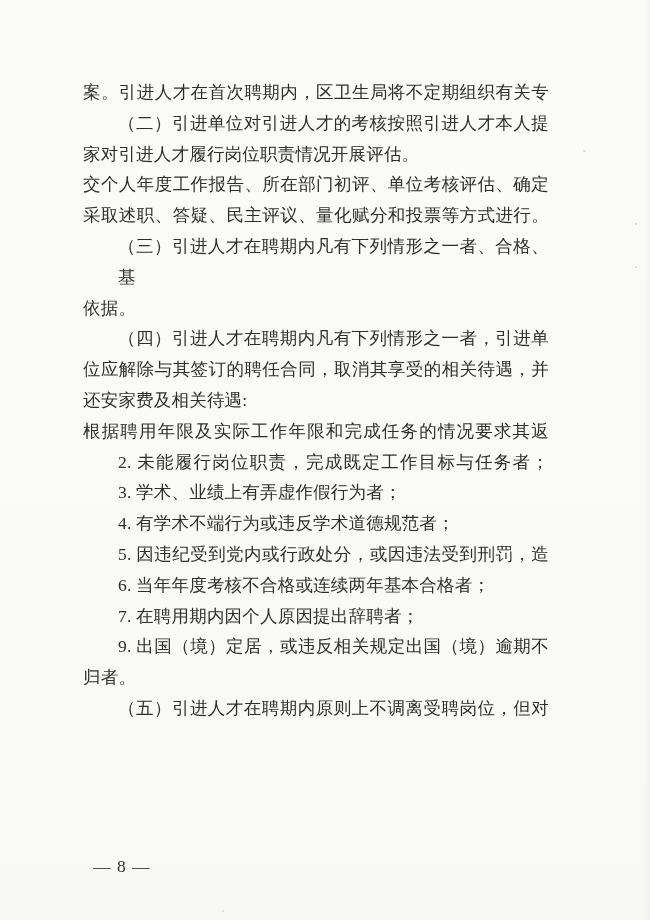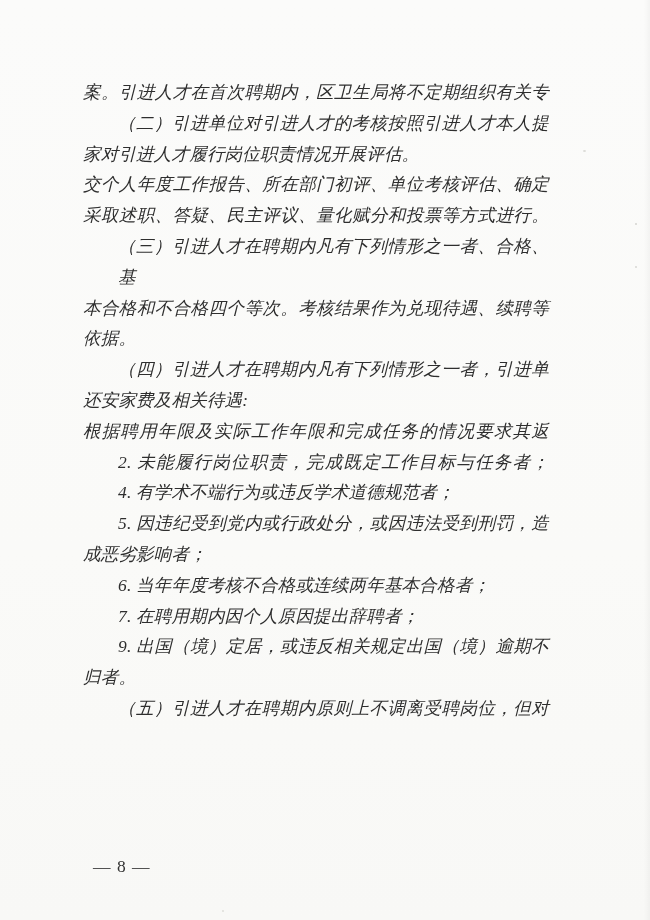--- a/index.html
+++ b/index.html
@@ -35,21 +35,20 @@
     top: 77px;
     width: 466px;
     font-size: 17.5px;
     line-height: 30.8px;
     letter-spacing: 0.2px;
   }
   .line {
     text-align: left;
     white-space: normal;
     min-height: 30.8px;
-    font-style: italic;
   }
   .line.just {
     text-align: justify;
     text-align-last: justify;
     -moz-text-align-last: justify;
   }
   .line.indent {
     padding-left: 35px;
   }
   .page-number {
@@ -76,29 +75,29 @@
 <body>
 
 <div class="sheet">
   <div class="doc-body">
       <div class="line just">案。引进人才在首次聘期内，区卫生局将不定期组织有关专</div>
       <div class="line indent just">（二）引进单位对引进人才的考核按照引进人才本人提</div>
       <div class="line">家对引进人才履行岗位职责情况开展评估。</div>
       <div class="line just">交个人年度工作报告、所在部门初评、单位考核评估、确定</div>
       <div class="line just">采取述职、答疑、民主评议、量化赋分和投票等方式进行。</div>
       <div class="line indent just">（三）引进人才在聘期内凡有下列情形之一者、合格、基</div>
-      <div class="line just">本合格和不合格四个等次。考核结果作为兑现待遇、续聘等</div>
       <div class="line">依据。</div>
       <div class="line indent just">（四）引进人才在聘期内凡有下列情形之一者，引进单</div>
+      <div class="line just">位应解除与其签订的聘任合同，取消其享受的相关待遇，并</div>
       <div class="line">还安家费及相关待遇:</div>
       <div class="line just">根据聘用年限及实际工作年限和完成任务的情况要求其返</div>
       <div class="line indent just">2. 未能履行岗位职责，完成既定工作目标与任务者；</div>
+      <div class="line indent">3. 学术、业绩上有弄虚作假行为者；</div>
       <div class="line indent">4. 有学术不端行为或违反学术道德规范者；</div>
       <div class="line indent just">5. 因违纪受到党内或行政处分，或因违法受到刑罚，造</div>
-      <div class="line">成恶劣影响者；</div>
       <div class="line indent">6. 当年年度考核不合格或连续两年基本合格者；</div>
       <div class="line indent">7. 在聘用期内因个人原因提出辞聘者；</div>
       <div class="line indent just">9. 出国（境）定居，或违反相关规定出国（境）逾期不</div>
       <div class="line">归者。</div>
       <div class="line indent just">（五）引进人才在聘期内原则上不调离受聘岗位，但对</div>
     </div>
   <div class="page-number">— 8 —</div>
   <div class="speck s1"></div>
   <div class="speck s2"></div>
   <div class="speck s3"></div>

